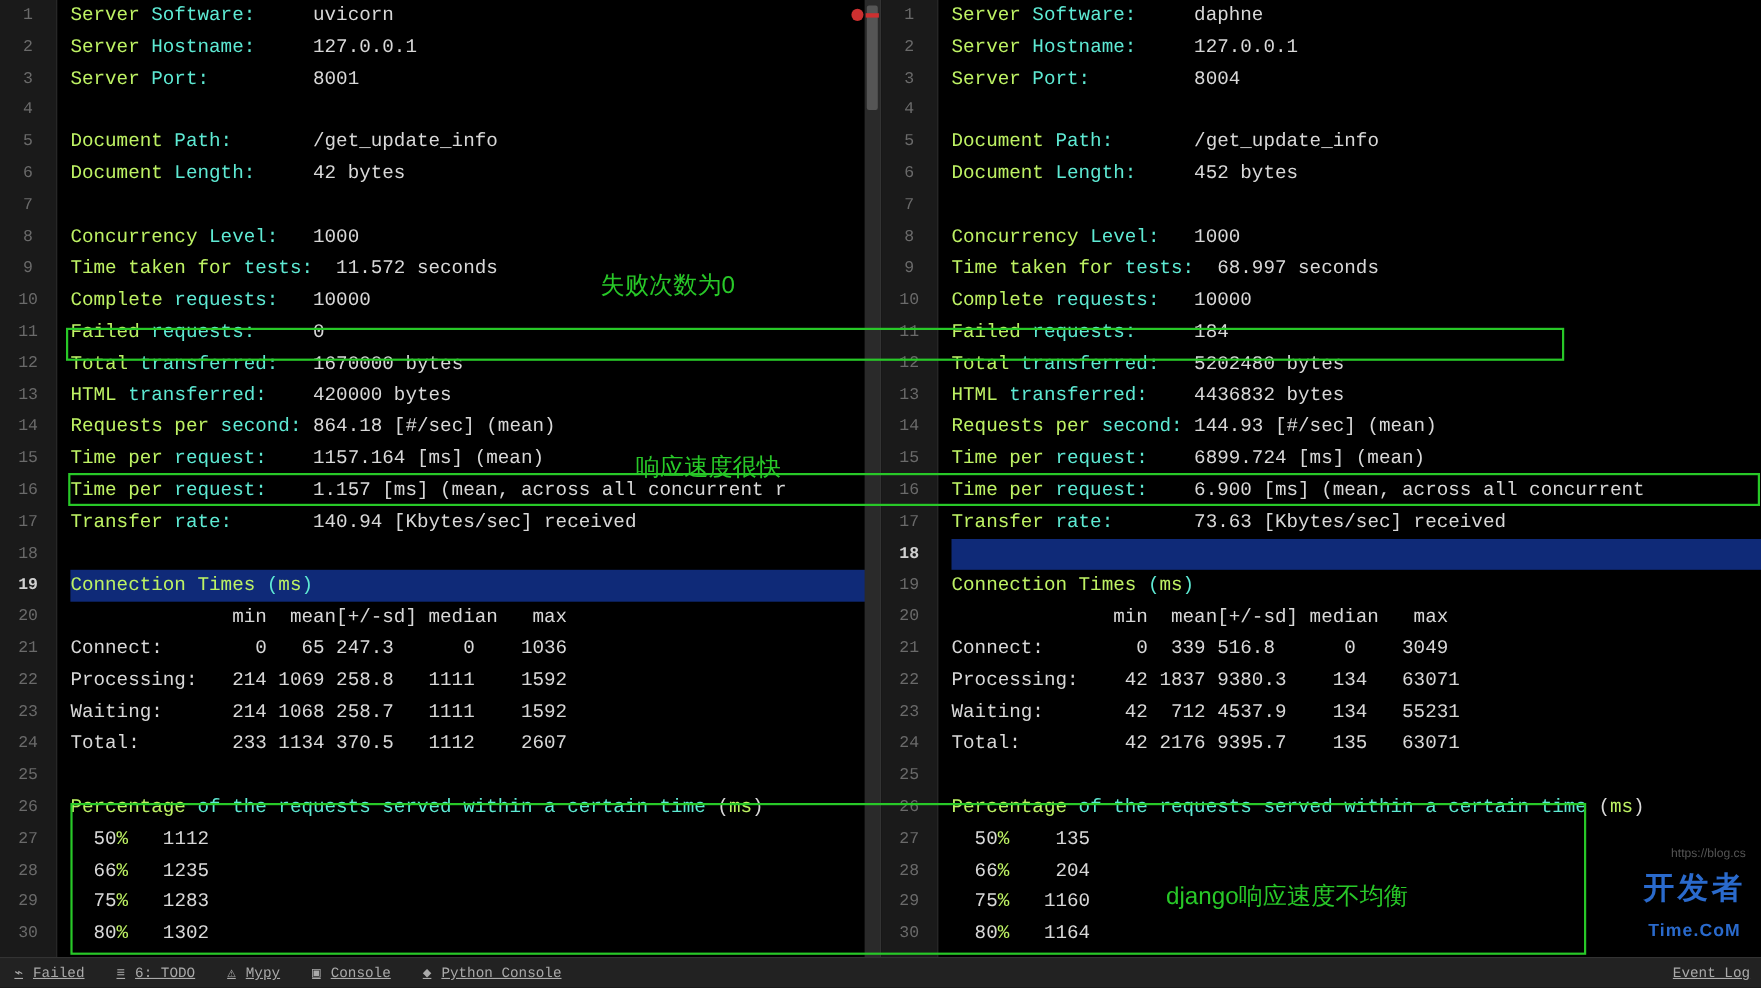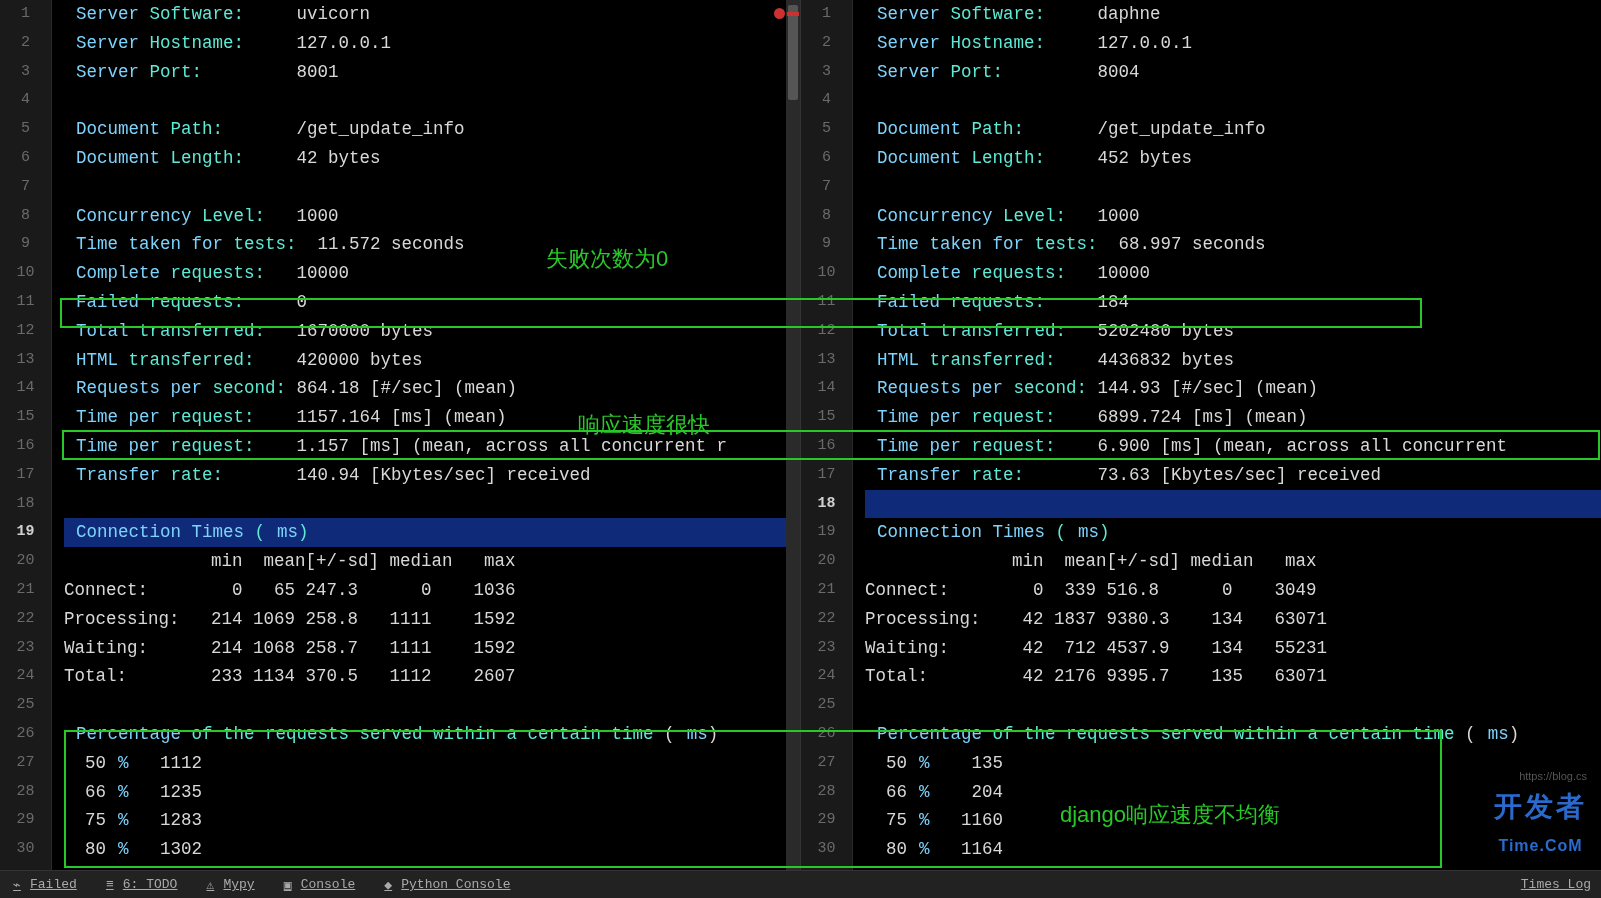--- a/index.html
+++ b/index.html
@@ -43,21 +43,21 @@
   .code {
     position: absolute;
     left: 52px; top: 0;
     right: 0;
     padding-left: 12px;
     white-space: pre;
     line-height: 28.8px;
   }
   .code .row { height: 28.8px; display: block; position: relative; }
   .code .row.cur { background: #0f2a78; }
-  .kw { color: #7dd3fc; margin-left: 12px; }    
+  .kw { color: #bef264; }    
   .id { color: #5eead4; }    
   .pl { color: #d8d8d8; }    
   .annot {
     position: absolute;
     color: #28c828;
     font-size: 22px;
     font-weight: 500;
     z-index: 50;
     font-family: "Microsoft YaHei", sans-serif;
     pointer-events: none;
@@ -244,15 +244,15 @@
     </span>
   <span class="sitem">
       <span class="ico">▣</span>
       <span>Console</span>
     </span>
   <span class="sitem">
       <span class="ico">◆</span>
       <span>Python Console</span>
     </span>
   <span class="sitem right">
-      <span>Times Log</span>
+      <span>Event Log</span>
     </span>
 </div>
 
 </body></html>

